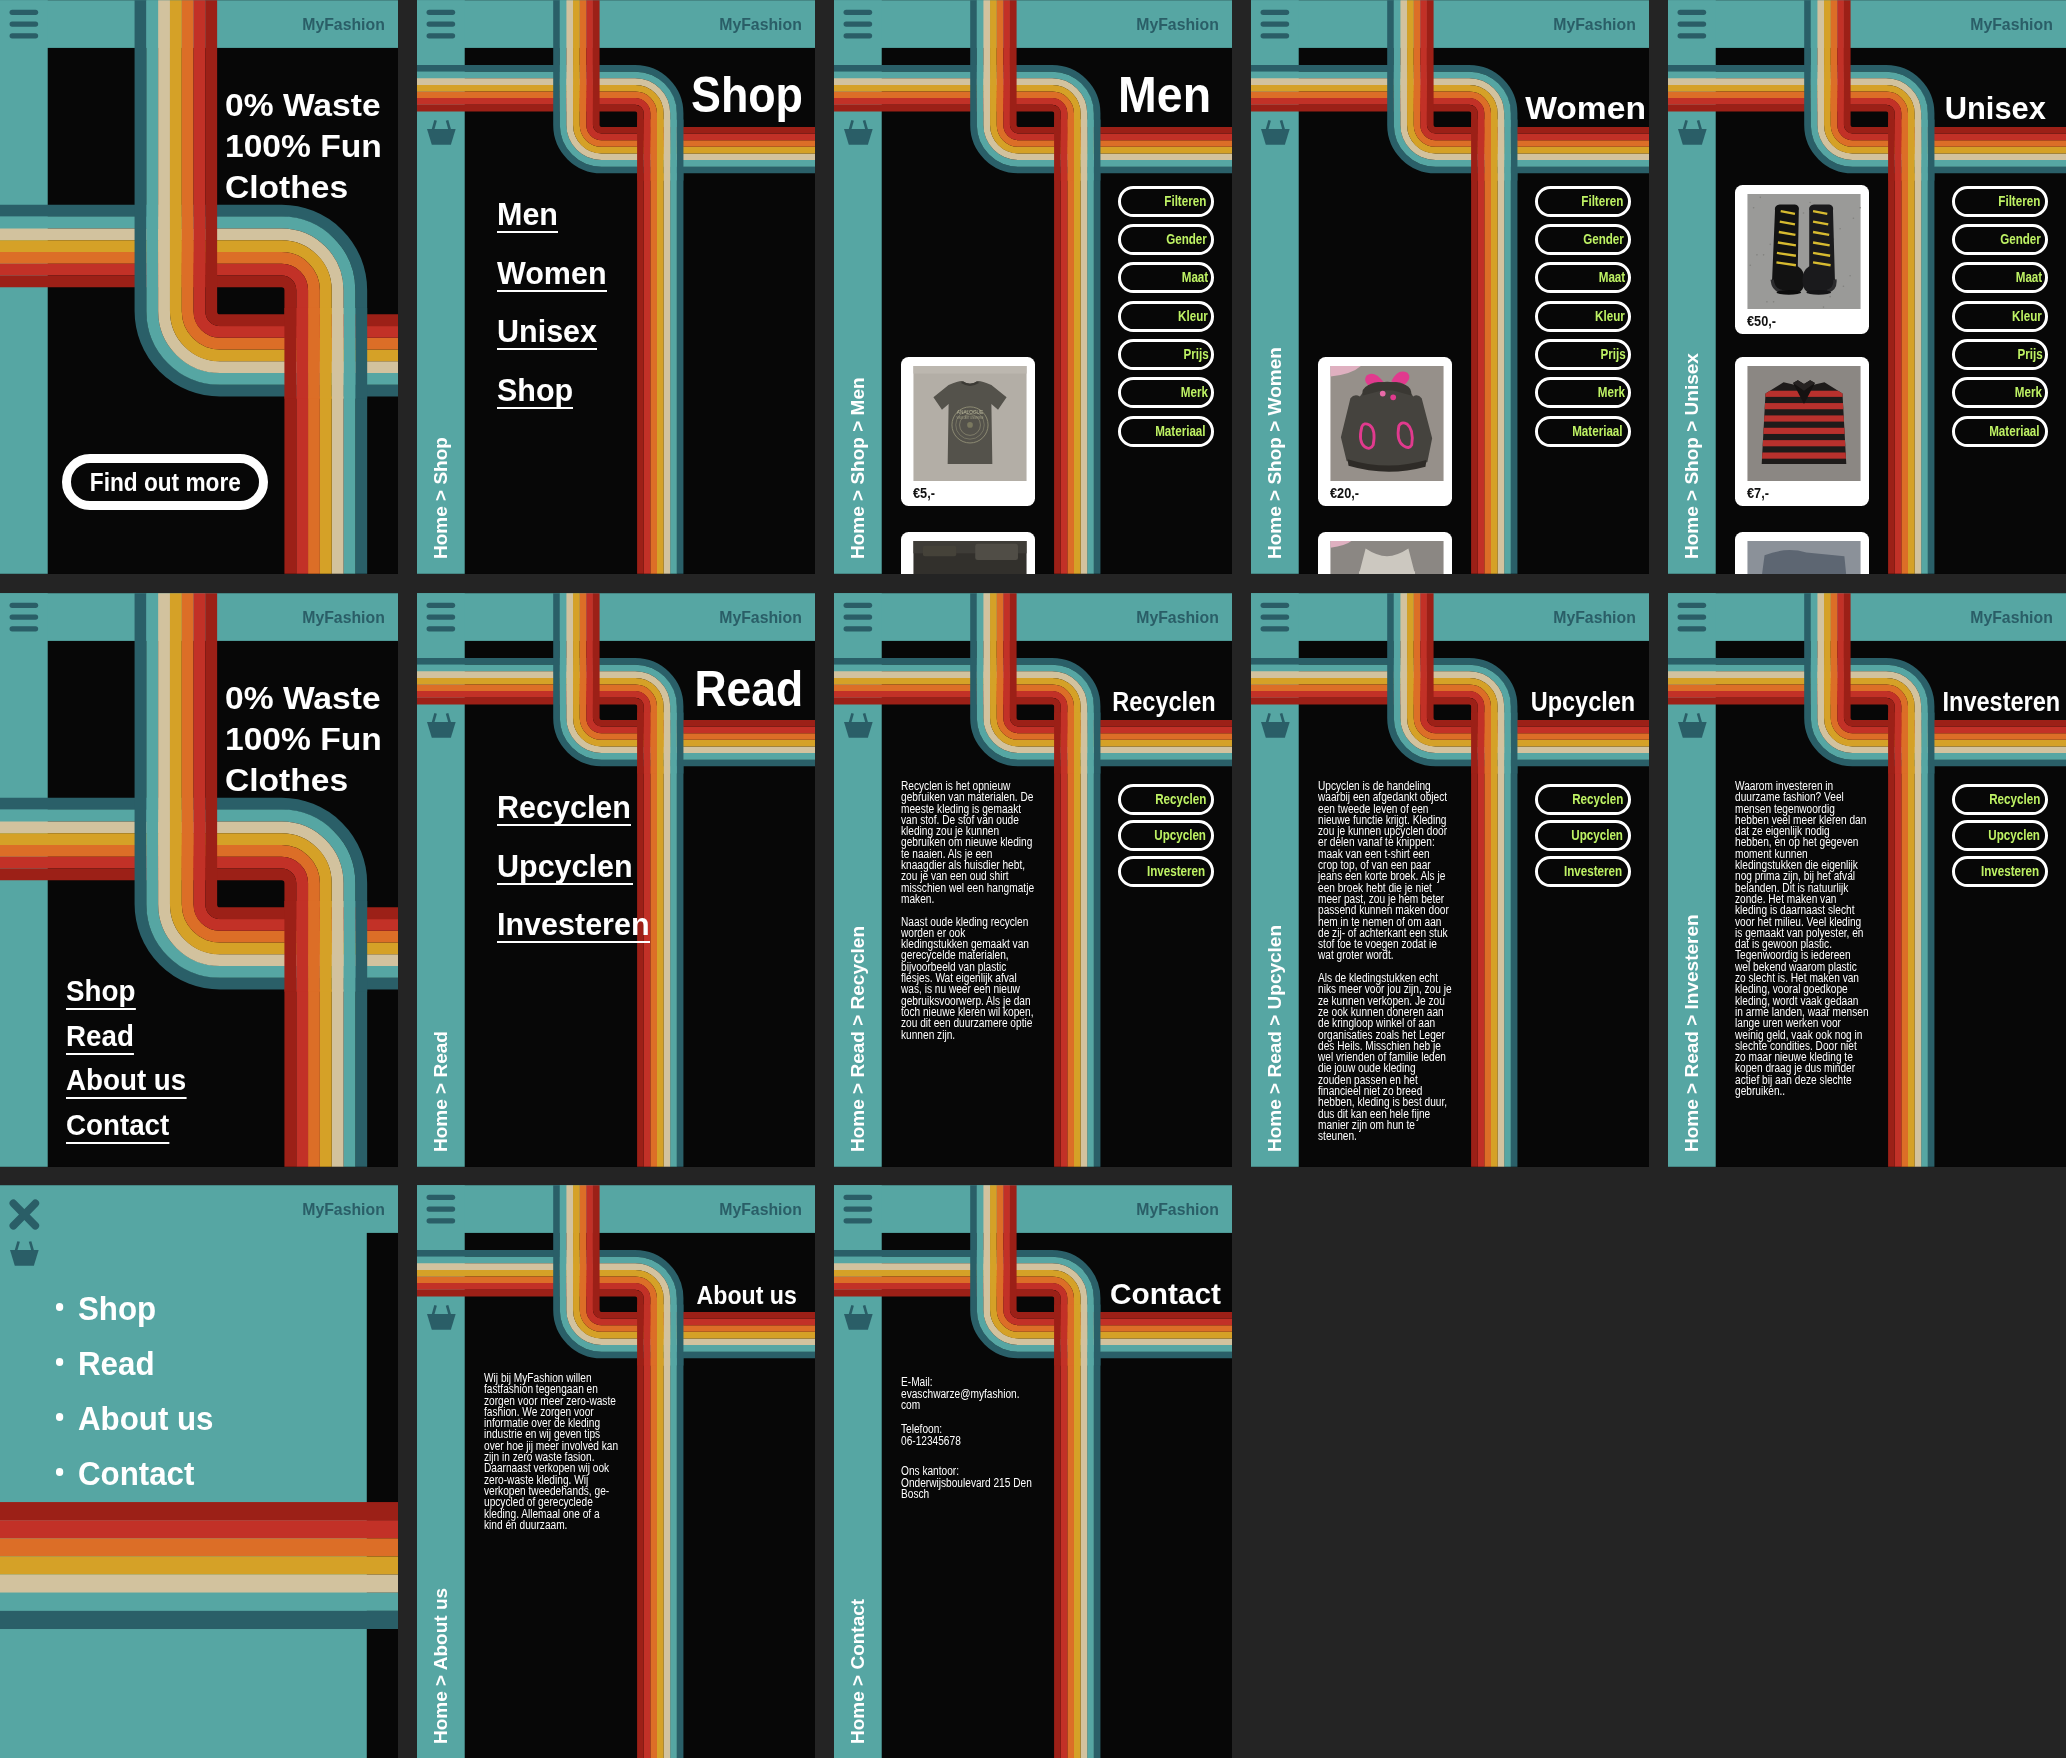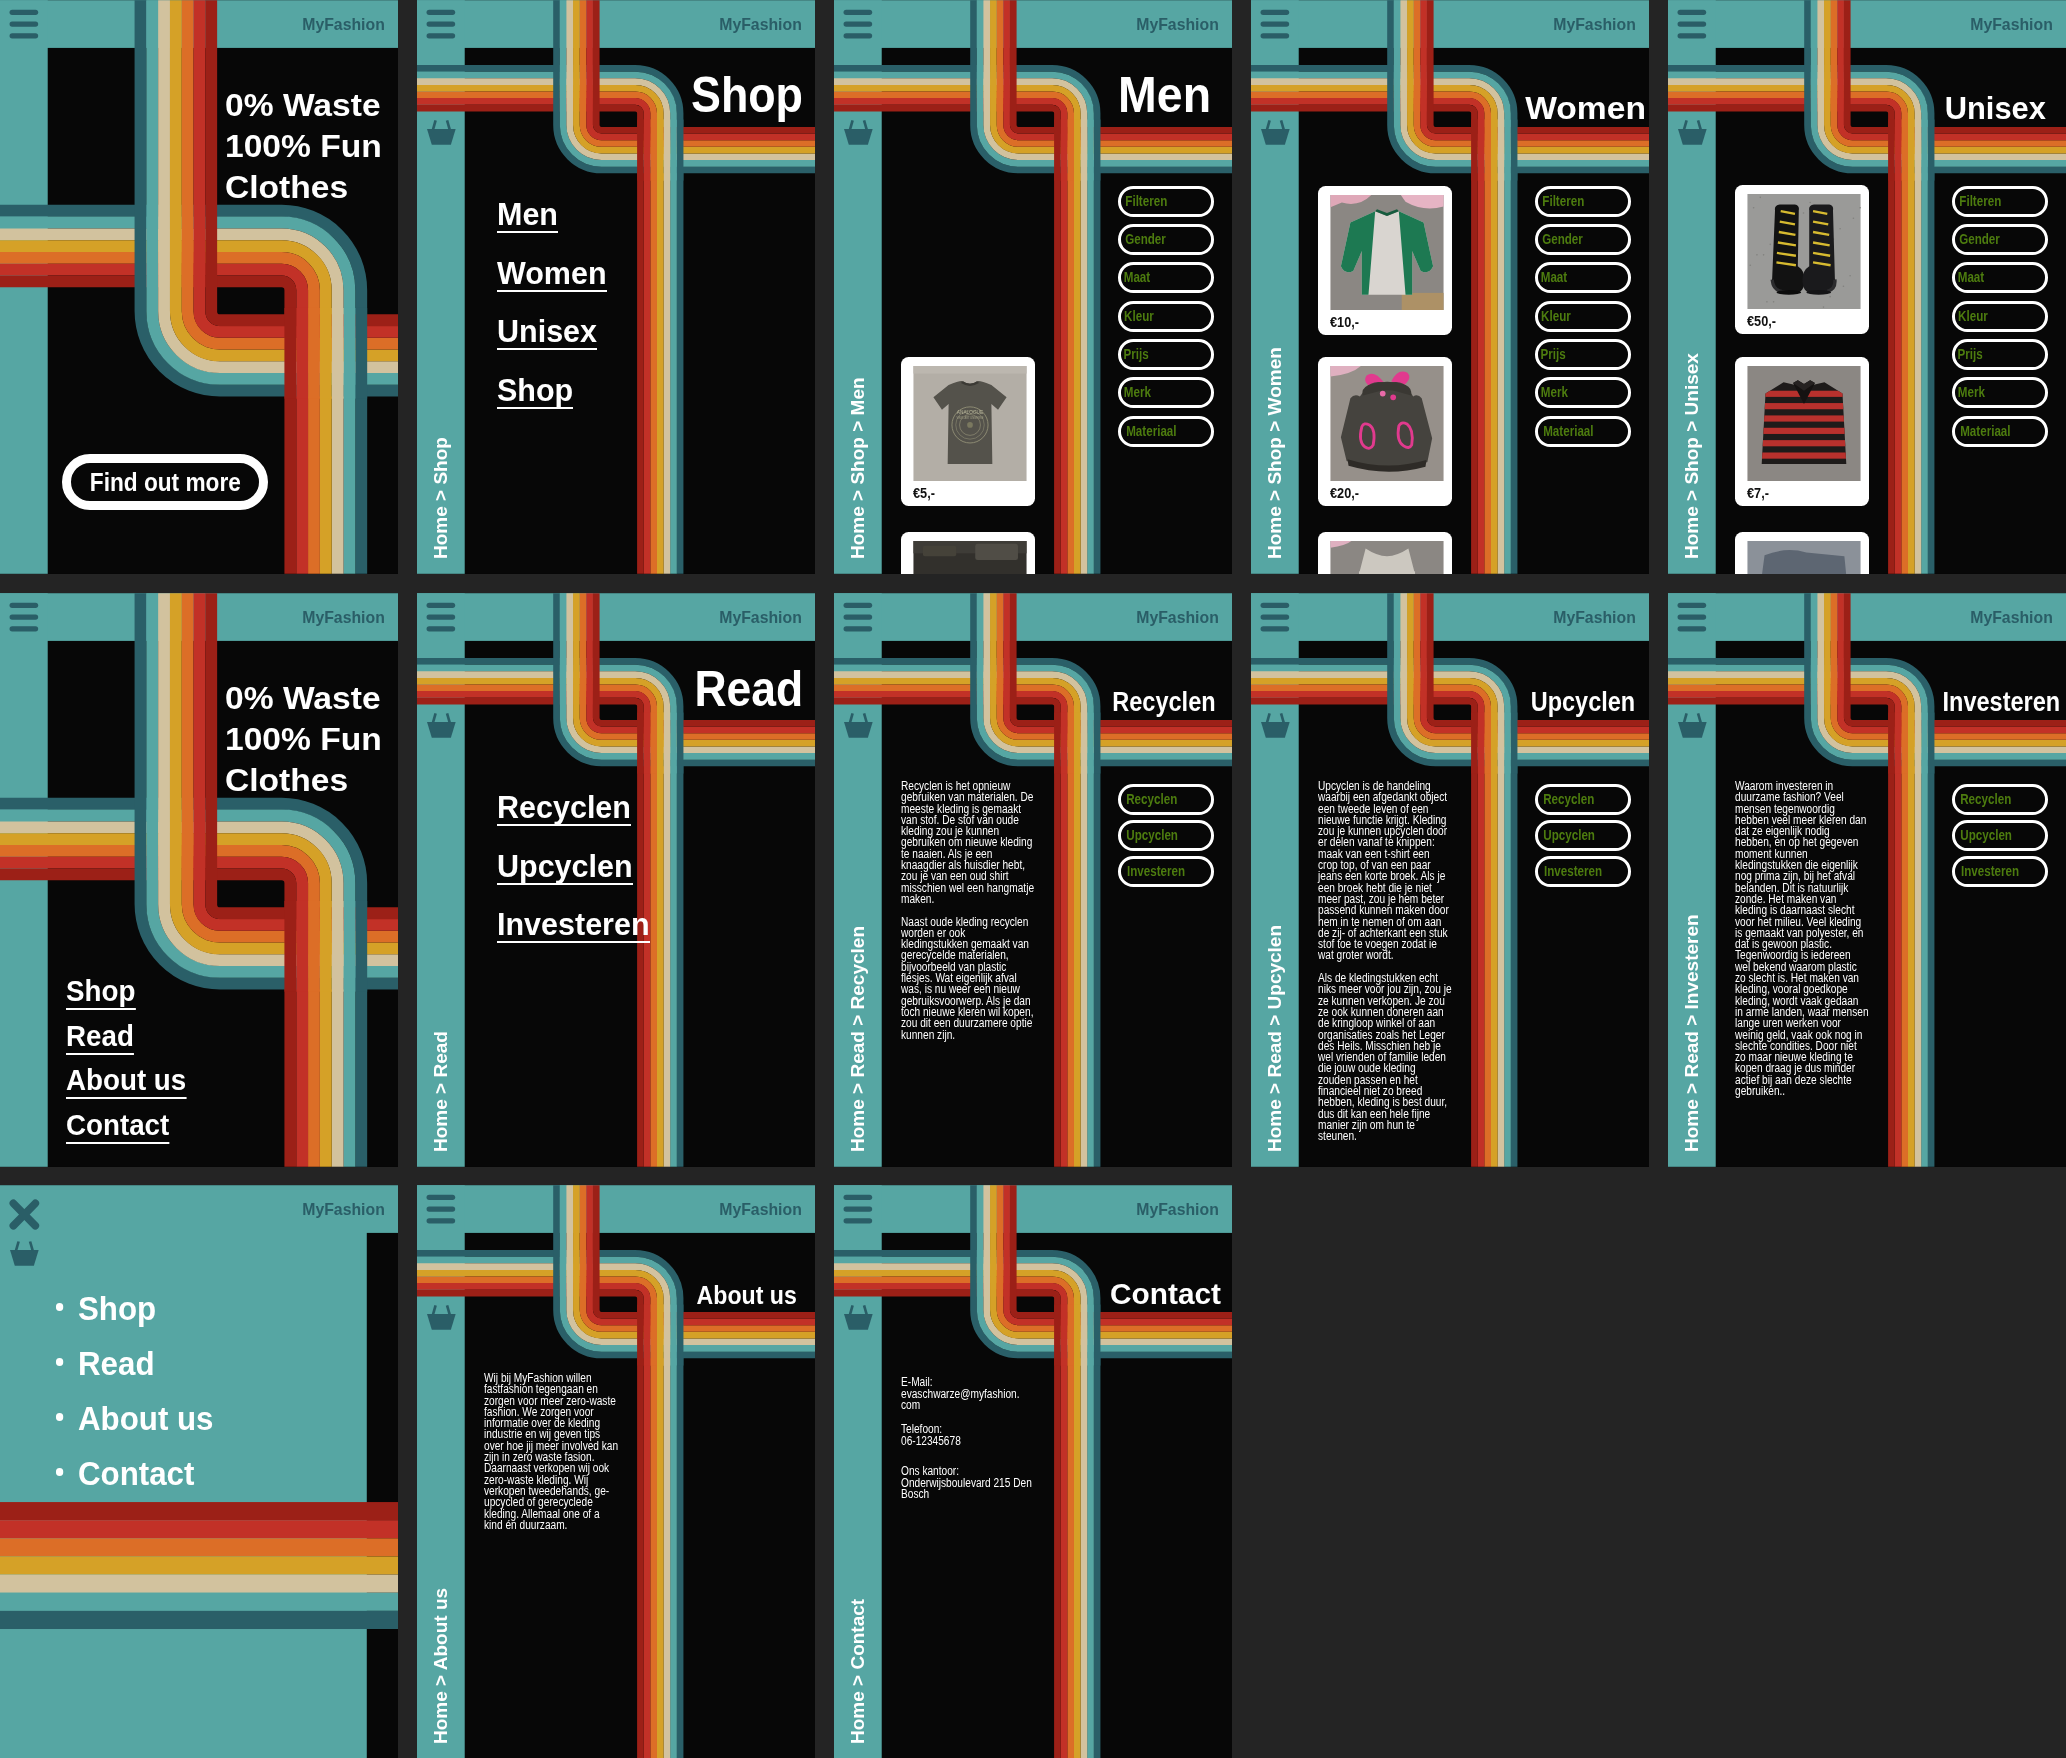--- a/index.html
+++ b/index.html
@@ -19,22 +19,22 @@
   display:flex; align-items:center; justify-content:center;margin-top:36px; }
 .fbtn span { font-size:25px; font-weight:700; color:#fff; transform:scaleX(0.906); }
 .biglink { position:absolute; left:80px; font-size:30.5px; font-weight:700; color:#fff;
   line-height:1; border-bottom:2.4px solid #fff; padding-bottom:1.4px; }
 .homelink { position:absolute; left:66px; font-size:29px; font-weight:700; color:#fff;
   line-height:1; border-bottom:2.4px solid #fff; padding-bottom:1.9px;
   transform:scaleX(0.957); transform-origin:0 0; }
 .crumb { position:absolute; left:14.3px; top:559px; font-size:19px; font-weight:700; color:#fff;
   transform-origin:0 0; transform:rotate(-90deg); white-space:nowrap; line-height:1; }
 .pillbtn { position:absolute; left:284px; width:96px; height:30.5px; border:3.8px solid #fff;
-  border-radius:15.3px; background:#070707; color:#4d7c0f; font-size:14px; font-weight:700;
-  display:flex; align-items:center; justify-content:flex-start; }
+  border-radius:15.3px; background:#070707; color:#bef264; font-size:14px; font-weight:700;
+  display:flex; align-items:center; justify-content:flex-end; }
 .pillbtn span { transform:scaleX(0.83); }
 .para { position:absolute; left:67px; top:188px; font-size:12px; line-height:11.3px;
   color:#fff; white-space:pre; transform:scaleX(0.845); transform-origin:0 0; }
 .card { position:absolute; left:67px; width:134px; height:149px; background:#fff;
   border-radius:7.6px; }
 .cimg { position:absolute; left:11.5px; top:9px; width:114px; height:115px; overflow:hidden; }
 .price { position:absolute; left:11.5px; top:128px; font-size:14.3px; font-weight:600; color:#111;
   transform:scaleX(0.89); transform-origin:0 0; }
 .menuitem { position:absolute; left:78px; font-size:34px; font-weight:700; color:#fff;
   line-height:1; transform:scaleX(0.92); transform-origin:0 0; }
@@ -272,33 +272,20 @@
           <rect x="20" y="69.2" width="60" height="11" rx="5.5" fill="#2a5e67"></rect>
         </g>
         <g fill="#2a5e67" stroke="#2a5e67">
           <polygon points="21,270 81,270 71,303 31,303" stroke="none"></polygon>
           <line x1="39" y1="252" x2="33.5" y2="271" stroke-width="5.5"></line>
           <line x1="63" y1="252" x2="68.5" y2="271" stroke-width="5.5"></line>
         </g>
       </svg>
       <div class="logo">MyFashion</div>
       <div class="title" style="right:3.3px;top:92px;font-size:32px;transform:scaleX(1.051);transform-origin:100% 0">Women</div>
-      <div class="card" style="top:186px">
-        <div class="cimg"><svg width="114" height="115" viewBox="0 0 238 242">
-            <rect width="238" height="242" fill="#8b8783"></rect>
-            <path d="M0 0 H86 Q60 26 24 16 L0 26 Z" fill="#dfa8b8"></path>
-            <path d="M148 0 H238 V24 Q196 36 158 14 Z" fill="#e6b4c4"></path>
-            <rect x="150" y="206" width="88" height="36" fill="#ad9166"></rect>
-            <path d="M94 34 L119 44 L144 34 L196 58 L216 150 Q208 168 190 160 L172 118 L172 210 L66 210 L66 118 L48 160 Q30 168 22 150 L42 58 Z" fill="#d9d5d0"></path>
-            <path d="M94 34 L42 58 L22 150 Q30 168 48 160 L66 118 L66 210 L80 210 L94 36 Z" fill="#1d7952"></path>
-            <path d="M144 34 L196 58 L216 150 Q208 168 190 160 L172 118 L172 210 L158 210 L144 36 Z" fill="#1d7952"></path>
-            <path d="M94 34 L119 44 L144 34 L140 30 L119 38 L98 30 Z" fill="#165c3e"></path>
-          </svg></div>
-        <div class="price">€10,-</div>
-      </div>
       <div class="card" style="top:357px">
         <div class="cimg"><svg width="114" height="115" viewBox="0 0 238 242">
             <rect width="238" height="242" fill="#96908a"></rect>
             <path d="M0 0 H64 Q44 18 0 22 Z" fill="#dfb0c0"></path>
             <path d="M112 34 Q92 8 76 20 Q66 34 90 48 Z" fill="#e13a8e"></path>
             <path d="M128 32 Q142 4 162 14 Q174 26 150 44 Z" fill="#e13a8e"></path>
             <path d="M118 36 Q86 28 74 48 L62 64 Q50 58 42 68 L22 150 L34 200 Q80 218 120 216 Q168 218 204 202 L214 152 L192 68 Q184 58 174 64 L164 48 Q152 28 122 36 Z" fill="#45433e"></path>
             <path d="M80 40 Q64 48 68 62 L98 54 Q120 48 142 54 L170 62 Q172 46 158 40 Q120 26 80 40 Z" fill="#3a3833"></path>
             <circle cx="110" cy="58" r="6" fill="#e86aa8"></circle>
             <circle cx="132" cy="66" r="6" fill="#e13a8e"></circle>

